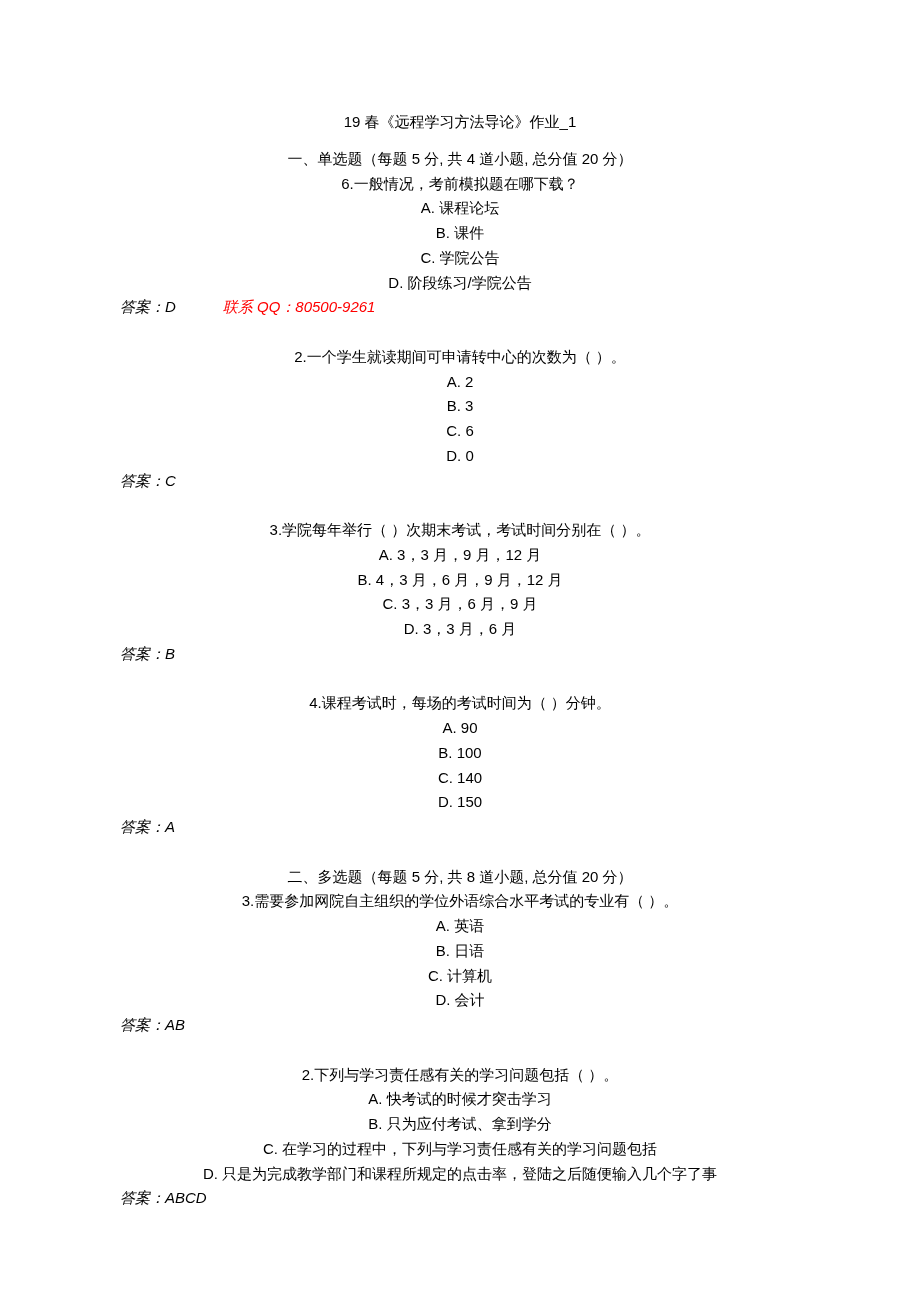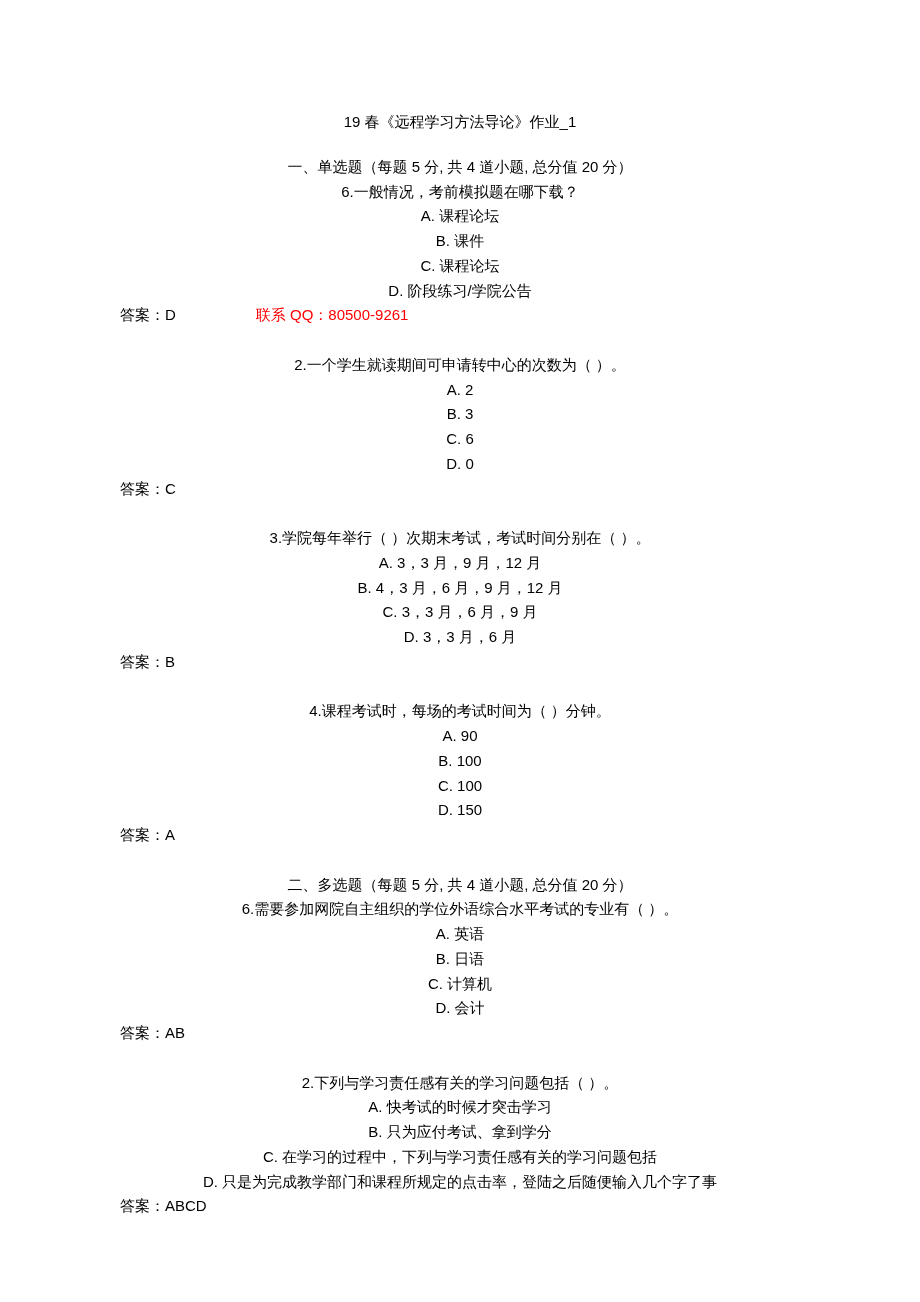--- a/index.html
+++ b/index.html
@@ -11,49 +11,50 @@
       background: #ffffff;
       font-family: "Microsoft YaHei", "SimSun", Arial, sans-serif;
       font-size: 15px;
       color: #000000;
       line-height: 1.65;
       padding: 110px 120px 60px 120px;
       width: 920px;
     }
     .title {
       text-align: center;
-      margin-bottom: 20px;
+      margin-bottom: 12px;
     }
     .line {
       display: block;
       text-align: center;
     }
     .answer-line {
       display: flex;
       align-items: center;
+      font-style: italic;
     }
     .contact {
       color: #ff0000;
-      margin-left: 80px;
+      margin-left: 47px;
     }
     .blank-line {
       height: 1.65em;
     }
   </style>
 </head>
 <body>
 
 <div class="title">19 春《远程学习方法导论》作业_1</div>
 
 <div class="line">一、单选题（每题 5 分, 共 4 道小题, 总分值 20 分）</div>
 
 <div class="line">6.一般情况，考前模拟题在哪下载？</div>
 <div class="line">A. 课程论坛</div>
 <div class="line">B. 课件</div>
-<div class="line">C. 课程论坛</div>
+<div class="line">C. 学院公告</div>
 <div class="line">D. 阶段练习/学院公告</div>
 <div class="answer-line">
   <span>答案：</span>
     <span>D</span>
   <span class="contact">联系 QQ：80500-9261</span>
 </div>
 <div class="blank-line"></div>
 
 <div class="line">2.一个学生就读期间可申请转中心的次数为（ ）。</div>
 <div class="line">A. 2</div>
@@ -73,31 +74,31 @@
 <div class="line">D. 3，3 月，6 月</div>
 <div class="answer-line">
   <span>答案：</span>
     <span>B</span>
 </div>
 <div class="blank-line"></div>
 
 <div class="line">4.课程考试时，每场的考试时间为（ ）分钟。</div>
 <div class="line">A. 90</div>
 <div class="line">B. 100</div>
-<div class="line">C. 100</div>
+<div class="line">C. 140</div>
 <div class="line">D. 150</div>
 <div class="answer-line">
   <span>答案：</span>
     <span>A</span>
 </div>
 <div class="blank-line"></div>
 
-<div class="line">二、多选题（每题 5 分, 共 4 道小题, 总分值 20 分）</div>
+<div class="line">二、多选题（每题 5 分, 共 8 道小题, 总分值 20 分）</div>
 
-<div class="line">6.需要参加网院自主组织的学位外语综合水平考试的专业有（ ）。</div>
+<div class="line">3.需要参加网院自主组织的学位外语综合水平考试的专业有（ ）。</div>
 <div class="line">A. 英语</div>
 <div class="line">B. 日语</div>
 <div class="line">C. 计算机</div>
 <div class="line">D. 会计</div>
 <div class="answer-line">
   <span>答案：</span>
     <span>AB</span>
 </div>
 <div class="blank-line"></div>
 

